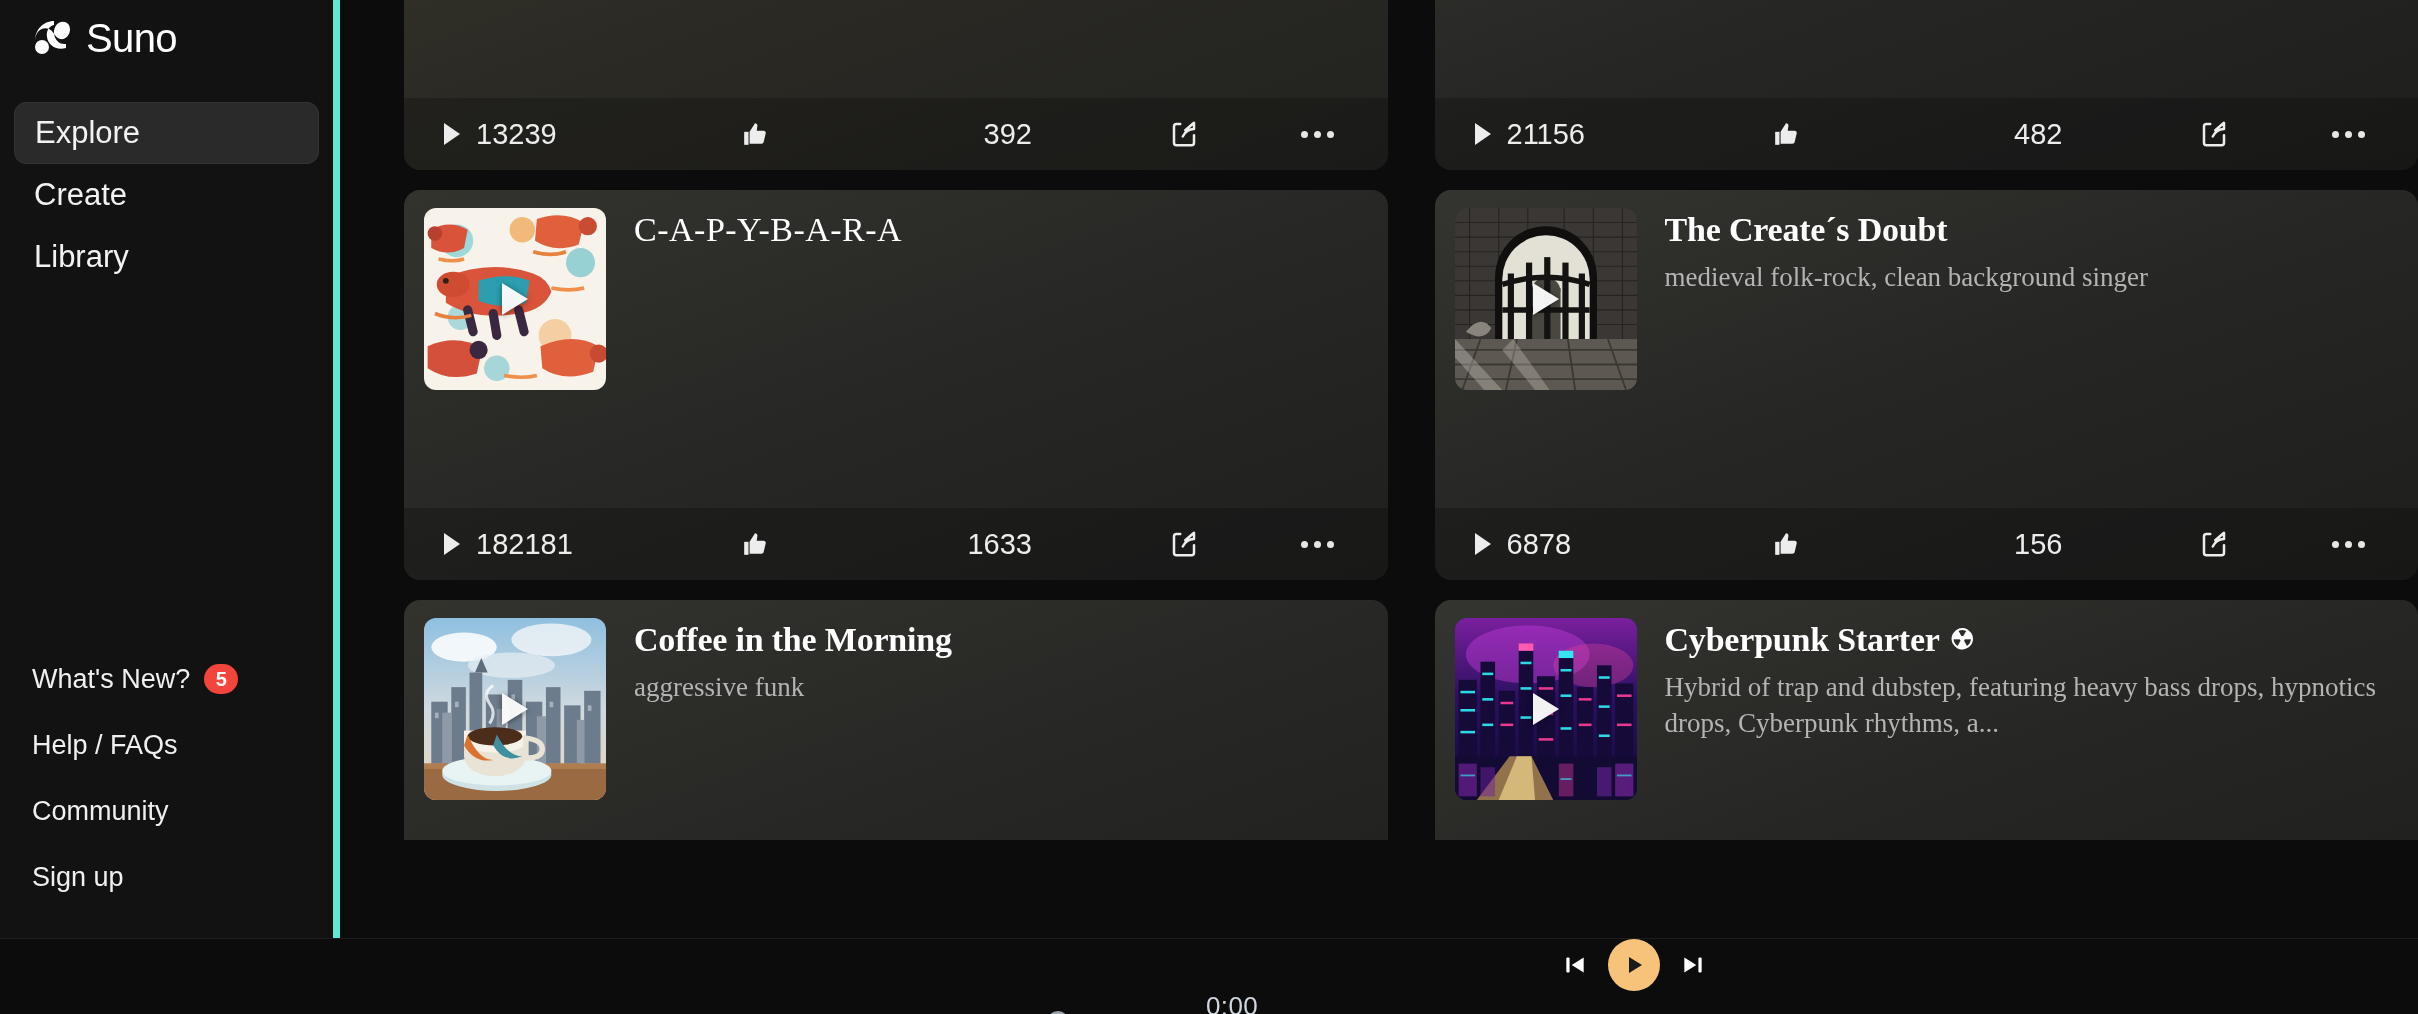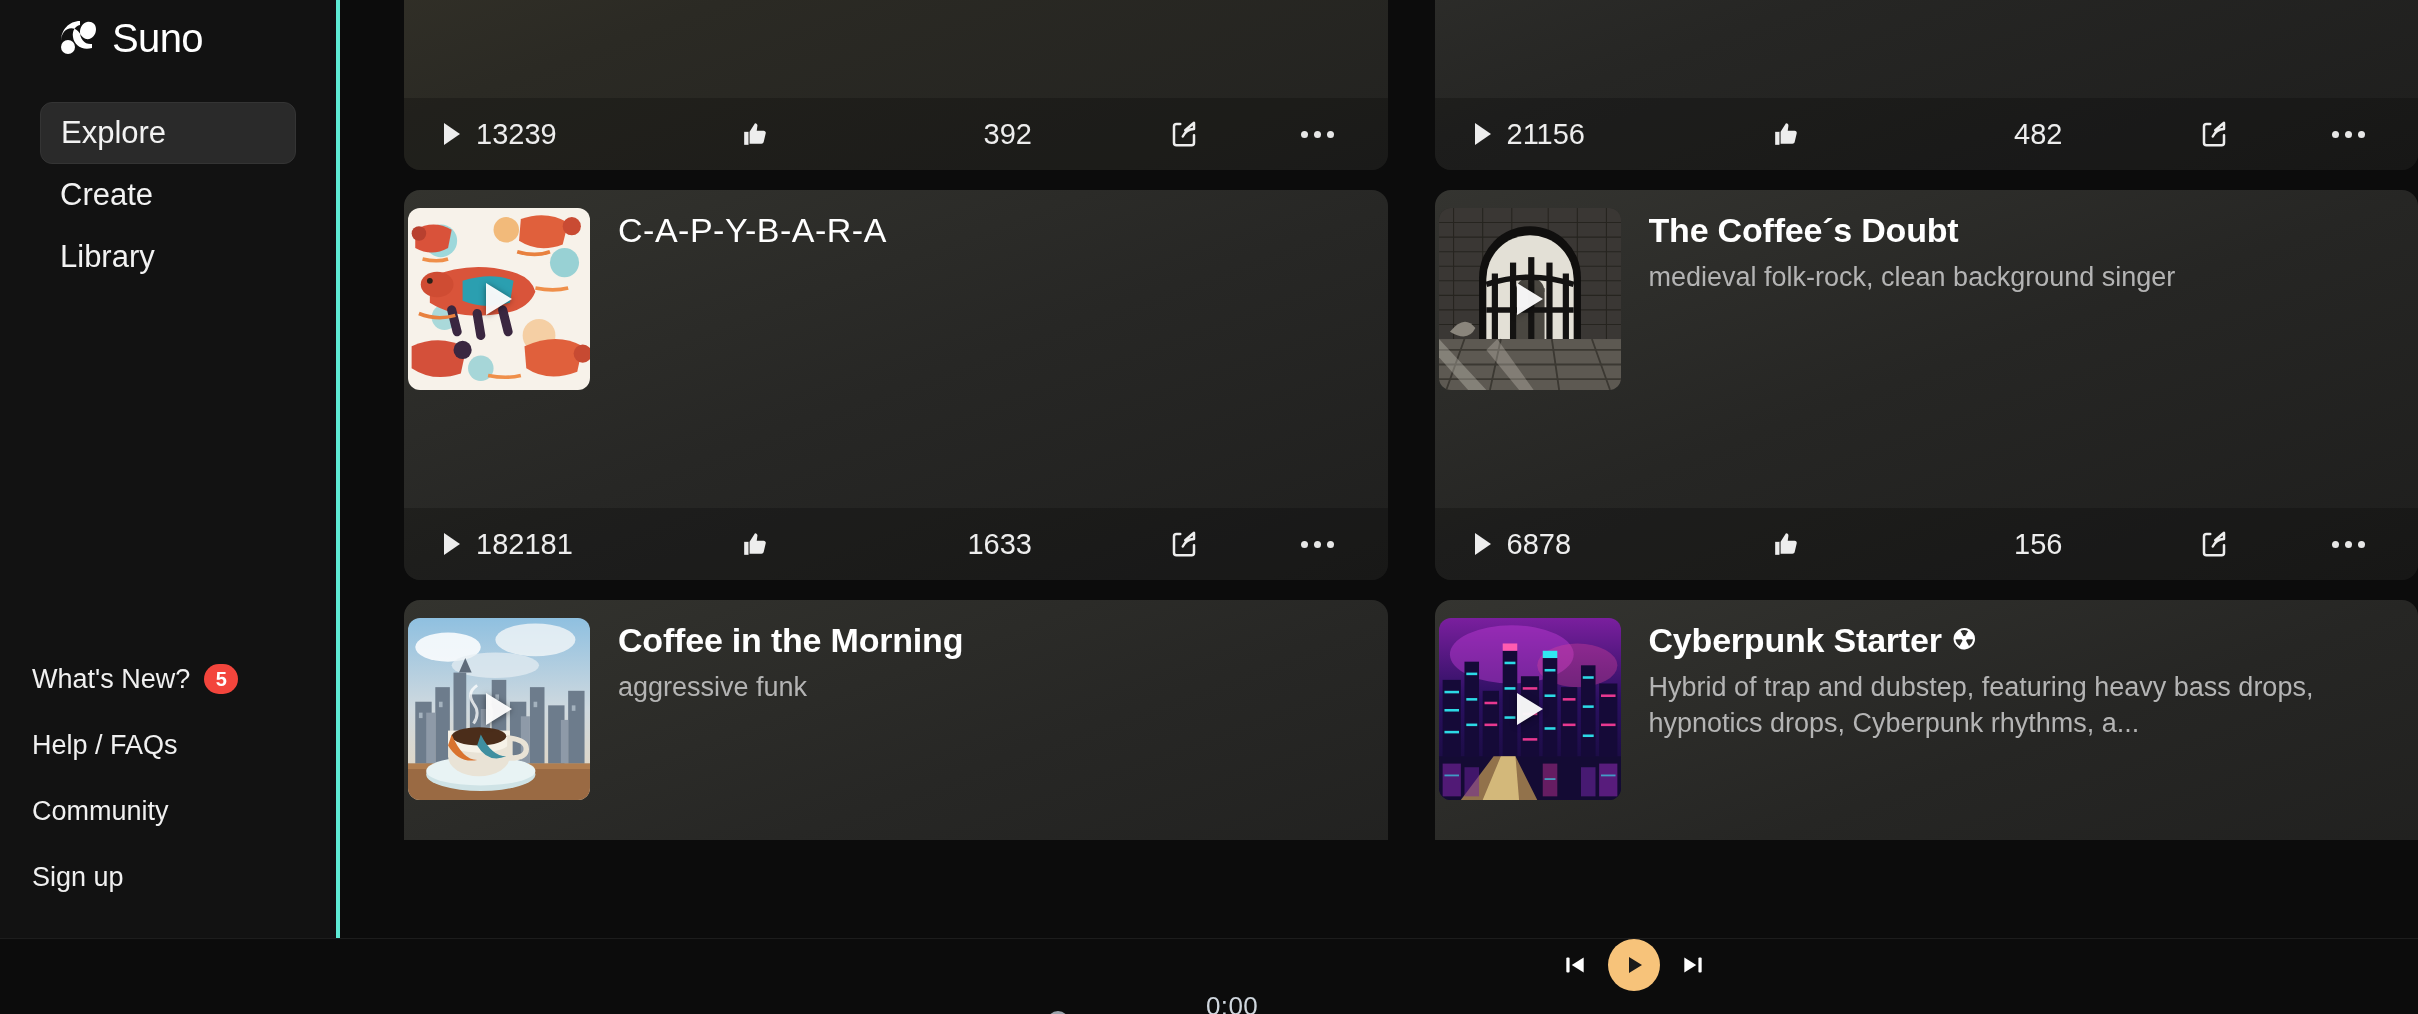--- a/index.html
+++ b/index.html
@@ -21,22 +21,22 @@
     display: flex;
   }
 
   
   #sidebar {
     position: absolute;
     left: 0; top: 0;
     width: 340px;
     height: 1014px;
     background: #121212;
-    border-right: 4px solid #5eead4;
-    padding: 0 40px;
+    border-right: 7px solid #5eead4;
+    padding: 0 14px;
     z-index: 30;
   }
 
   .brand {
     display: flex;
     align-items: center;
     gap: 12px;
     height: 70px;
     padding-left: 18px;
     padding-top: 6px;
@@ -137,22 +137,23 @@
     background: linear-gradient(160deg, #343430 0%, #262624 48%, #1e1e1d 100%);
   }
   .card.cool {
     background: linear-gradient(160deg, #33332e 0%, #272725 50%, #1f1f1e 100%);
   }
 
   .card-body {
     position: relative;
     flex: 1 1 auto;
     display: flex;
-    padding: 18px 20px 0 4px;
+    padding: 18px 20px 0 20px;
     min-height: 0;
+    font-family: Liberation Serif, serif;
   }
 
   .thumb-wrap {
     position: relative;
     width: 182px;
     height: 182px;
     flex: 0 0 auto;
     border-radius: 12px;
     overflow: hidden;
   }
@@ -574,21 +575,21 @@
                 <path d="M14 72 L4 100M34 72 L28 100M62 72 L66 100M84 72 L94 100"></path>
               </g>
               <path d="M0 72 l26 28 h-10 L0 82z" fill="#cfcac0" opacity="0.35"></path>
               <path d="M32 72 l20 28 h-8 L26 78z" fill="#d6d1c7" opacity="0.3"></path>
               <path d="M6 68 q8 -10 14 -2 q-4 8 -14 2z" fill="#8a857c"></path>
             </svg>
             <span class="play-overlay"></span>
           </div>
           <div class="meta">
             <div class="song-title">
-              <span>The Coffee´s Doubt</span>
+              <span>The Create´s Doubt</span>
             </div>
             <div class="song-desc">medieval folk-rock, clean background singer</div>
           </div>
         </div>
         <div class="stats">
           <div class="stat stat-plays">
             <span class="stat-icon">
               <svg width="20" height="24" viewBox="0 0 20 24">
                   <path d="M2 1 L18 12 L2 23 Z" fill="#ededed"></path>
                 </svg>

